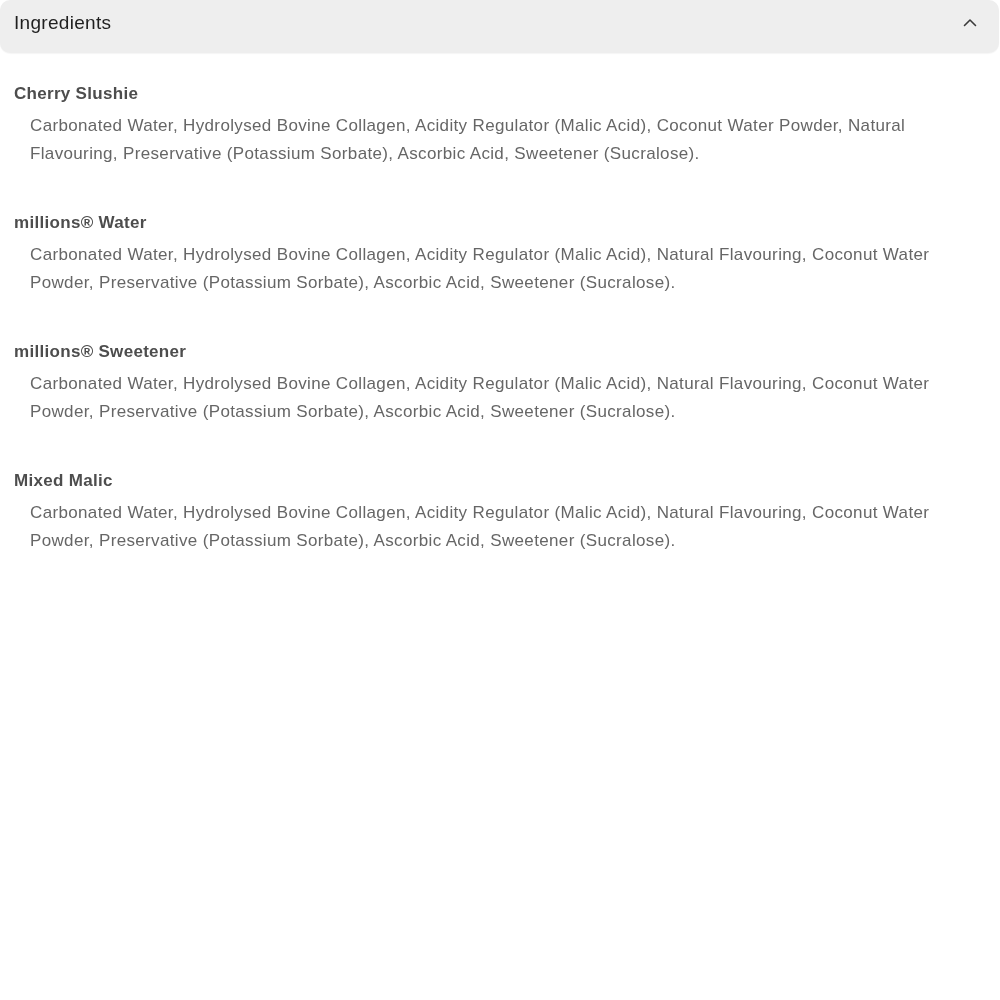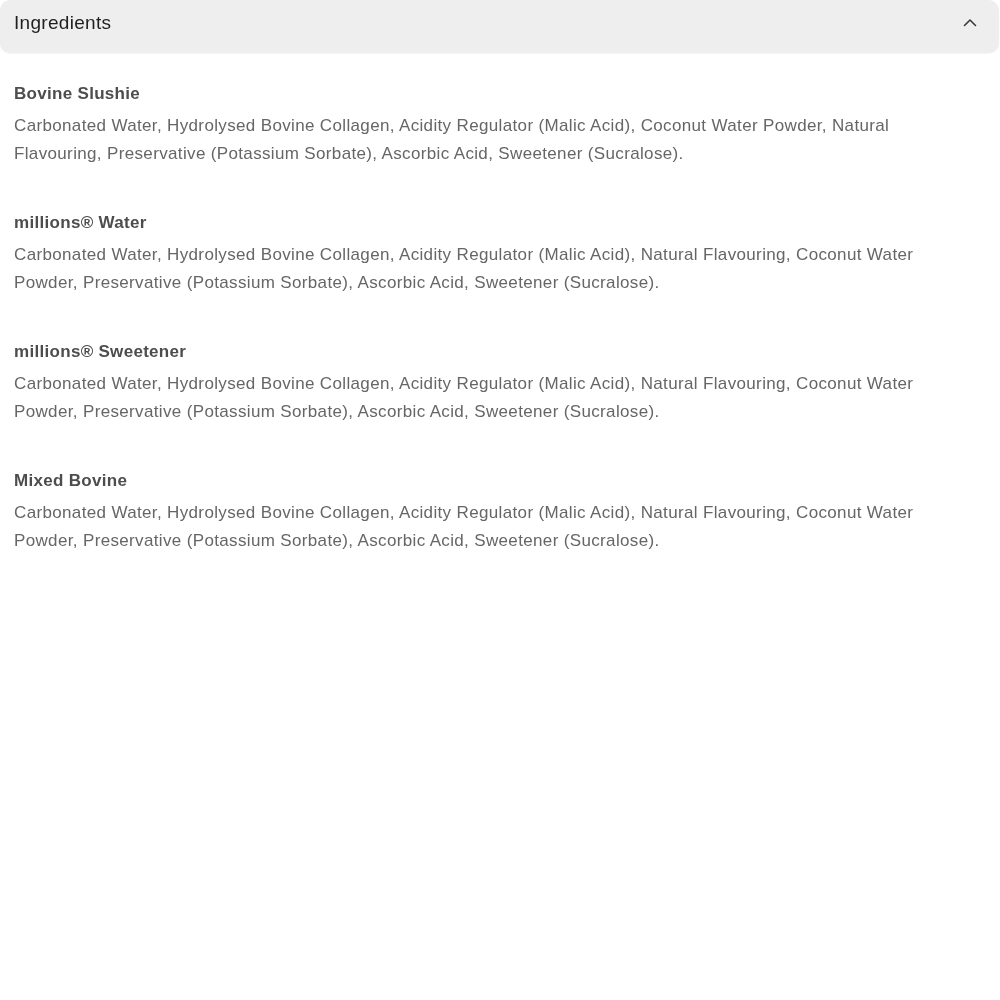--- a/index.html
+++ b/index.html
@@ -56,52 +56,53 @@
     line-height: 24px;
     margin-bottom: 6px;
   }
   .flavor-ingredients {
     font-size: 17px;
     font-weight: 400;
     color: #666666;
     letter-spacing: 0.35px;
     line-height: 28px;
     max-width: 962px;
+    margin-left: 16px;
   }
 </style>
 </head>
 <body>
 
 <div class="page">
 
   <div class="accordion-header">
     <span class="accordion-title">Ingredients</span>
     <span class="chevron">
       <svg width="14" height="9" viewBox="0 0 14 9" fill="none">
         <polyline points="1.5,7.5 7,2 12.5,7.5" stroke="#3a3a3a" stroke-width="1.6" stroke-linecap="round" stroke-linejoin="round"></polyline>
       </svg>
     </span>
   </div>
 
   <div class="content">
 
     <div class="flavor-section">
-      <div class="flavor-name">Bovine Slushie</div>
+      <div class="flavor-name">Cherry Slushie</div>
       <div class="flavor-ingredients">Carbonated Water, Hydrolysed Bovine Collagen, Acidity Regulator (Malic Acid), Coconut Water Powder, Natural Flavouring, Preservative (Potassium Sorbate), Ascorbic Acid, Sweetener (Sucralose).</div>
     </div>
 
     <div class="flavor-section">
       <div class="flavor-name">millions® Water</div>
       <div class="flavor-ingredients">Carbonated Water, Hydrolysed Bovine Collagen, Acidity Regulator (Malic Acid), Natural Flavouring, Coconut Water Powder, Preservative (Potassium Sorbate), Ascorbic Acid, Sweetener (Sucralose).</div>
     </div>
 
     <div class="flavor-section">
       <div class="flavor-name">millions® Sweetener</div>
       <div class="flavor-ingredients">Carbonated Water, Hydrolysed Bovine Collagen, Acidity Regulator (Malic Acid), Natural Flavouring, Coconut Water Powder, Preservative (Potassium Sorbate), Ascorbic Acid, Sweetener (Sucralose).</div>
     </div>
 
     <div class="flavor-section">
-      <div class="flavor-name">Mixed Bovine</div>
+      <div class="flavor-name">Mixed Malic</div>
       <div class="flavor-ingredients">Carbonated Water, Hydrolysed Bovine Collagen, Acidity Regulator (Malic Acid), Natural Flavouring, Coconut Water Powder, Preservative (Potassium Sorbate), Ascorbic Acid, Sweetener (Sucralose).</div>
     </div>
 
   </div>
 </div>
 
 </body></html>

